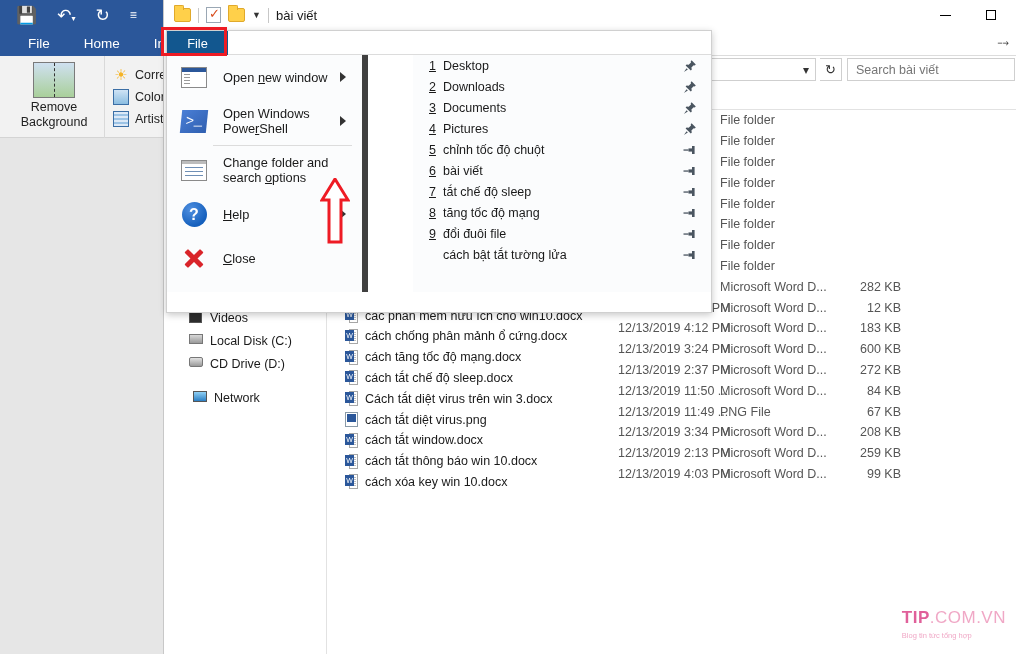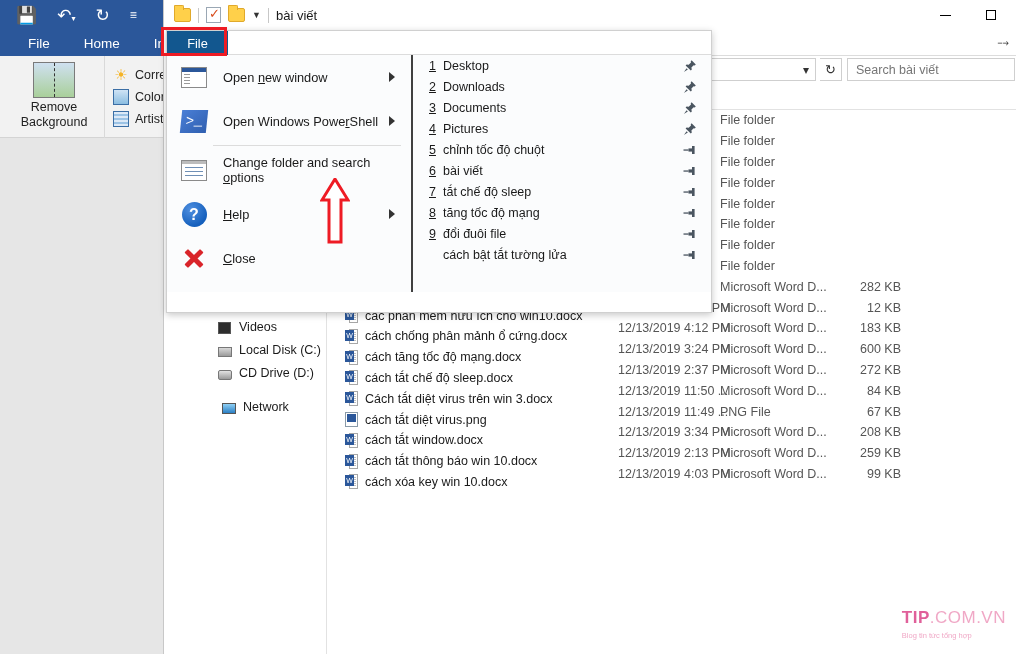--- a/index.html
+++ b/index.html
@@ -104,21 +104,21 @@
   }
   .col { position: absolute; top: 0; height: 24px; display: flex; align-items: center; font-size: 12.5px; color: #3c5a78; }
   .col:before { content: ""; position: absolute; left: 0; top: 4px; bottom: 4px; width: 1px; background: #e2e2e2; }
   .col span { padding-left: 9px; }
 
   
   .ex-nav {
     position: absolute; left: 0; top: 86px; width: 163px; height: 568px;
     background: #ffffff; border-right: 1px solid #e2e2e2; overflow: hidden;
   }
-  .nav-item { display: flex; align-items: flex-end; height: 23px; font-size: 12.5px; color: #1a1a1a; margin-left: 29px; }
+  .nav-item { display: flex; align-items: flex-start; height: 23px; font-size: 12.5px; color: #1a1a1a; }
   .nav-item .ni-ico { width: 19px; flex: 0 0 19px; display: flex; align-items: center; justify-content: center; }
   .nav-gap { height: 11px; }
 
   
   .ex-list { position: absolute; left: 164px; top: 110px; width: 689px; height: 544px; background: #fff; overflow: hidden; }
   .row { position: relative; height: 20.8px; display: flex; align-items: center; font-size: 12.5px; color: #1a1a1a; }
   .cell-name { position: absolute; left: 17px; display: flex; align-items: center; gap: 7px; white-space: nowrap; margin-top: 16px; }
   .cell-date { position: absolute; left: 290px; color: #555; white-space: nowrap; }
   .cell-type { position: absolute; left: 392px; color: #555; white-space: nowrap; }
   .cell-size { position: absolute; left: 500px; width: 73px; text-align: right; color: #555; white-space: nowrap; }
@@ -132,21 +132,21 @@
   .png-ico { width: 13px; height: 15px; position: relative; flex: 0 0 13px; }
   .png-ico .frame { position:absolute; left:0; top:0; width:13px; height:15px; border:1px solid #8a9aa8; background:#fff; }
   .png-ico .img { position:absolute; left:2px; top:2px; width:9px; height:8px; background:#2b579a; }
 
   
   .filemenu {
     position: absolute; left: 166px; top: 30px; width: 546px; height: 283px;
     background: #ffffff; border: 1px solid #d0d0d0; box-shadow: 0 2px 7px rgba(0,0,0,0.22);
     z-index: 30;
   }
-  .fm-left { position: absolute; left: 0; top: 24px; width: 246px; bottom: 20px; background: #fbfcfd; border-right: 2px solid #404040; }
+  .fm-left { position: absolute; left: 0; top: 24px; width: 201px; bottom: 20px; background: #fbfcfd; border-right: 6px solid #404040; }
   .fm-right { position: absolute; left: 246px; top: 24px; right: 0; bottom: 20px; background: #fbfcfd; }
   .fm-item { position: relative; display: flex; align-items: center; height: 44px; padding-left: 12px; gap: 14px; font-size: 12.8px; color: #1a1a1a; }
   .fm-arrow { position: absolute; right: 16px; top: 50%; margin-top: -5px; width: 0; height: 0;
     border-top: 5px solid transparent; border-bottom: 5px solid transparent; border-left: 6px solid #333; }
   .fm-sep { height: 1px; background: #dcdcdc; margin: 2px 10px 2px 46px; }
   .fm-ico { width: 30px; flex: 0 0 30px; display: flex; align-items: center; justify-content: center; }
 
   .ico-newwin { width: 26px; height: 21px; border: 1px solid #8a8a8a; background: #fff; position: relative; }
   .ico-newwin:before { content:""; position:absolute; left:0; right:0; top:0; height:4px; background:#2b579a; }
   .ico-newwin:after { content:""; position:absolute; left:2px; top:6px; width:6px; bottom:2px; background: repeating-linear-gradient(180deg,#9a9a9a 0 1px,transparent 1px 3px); }

